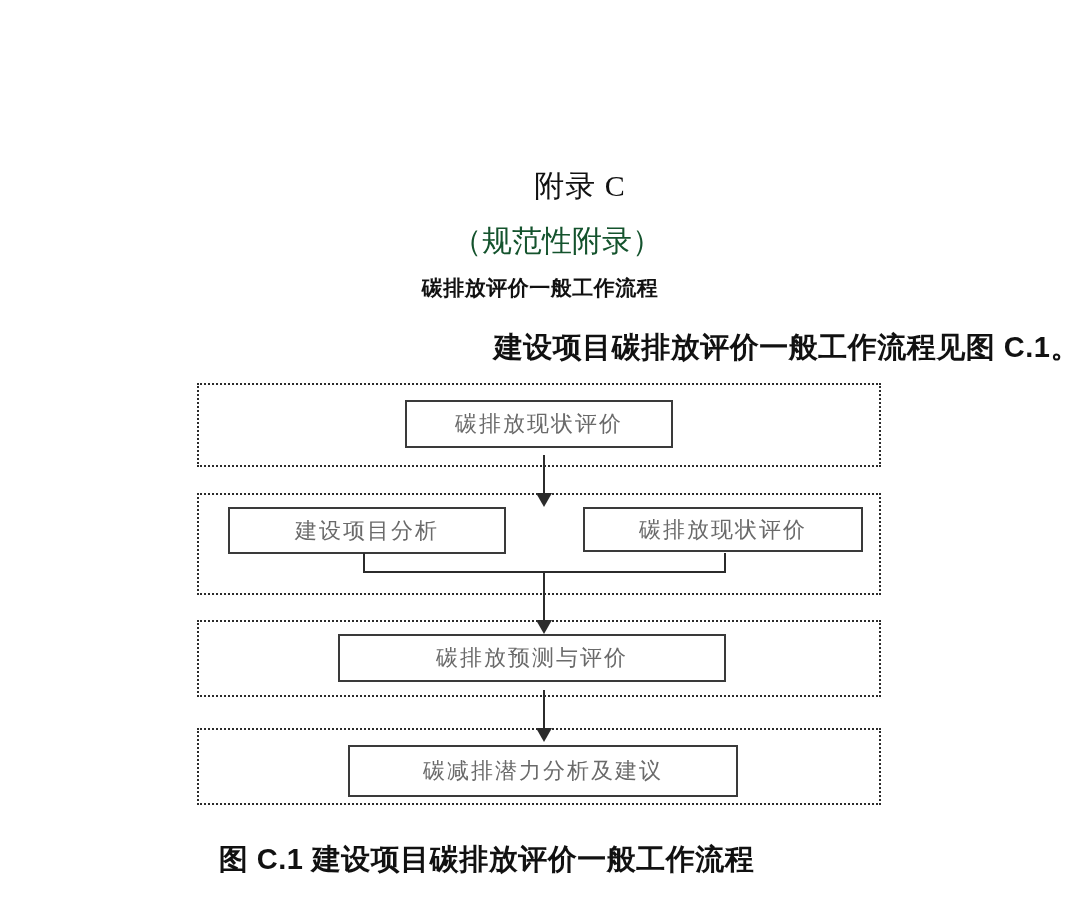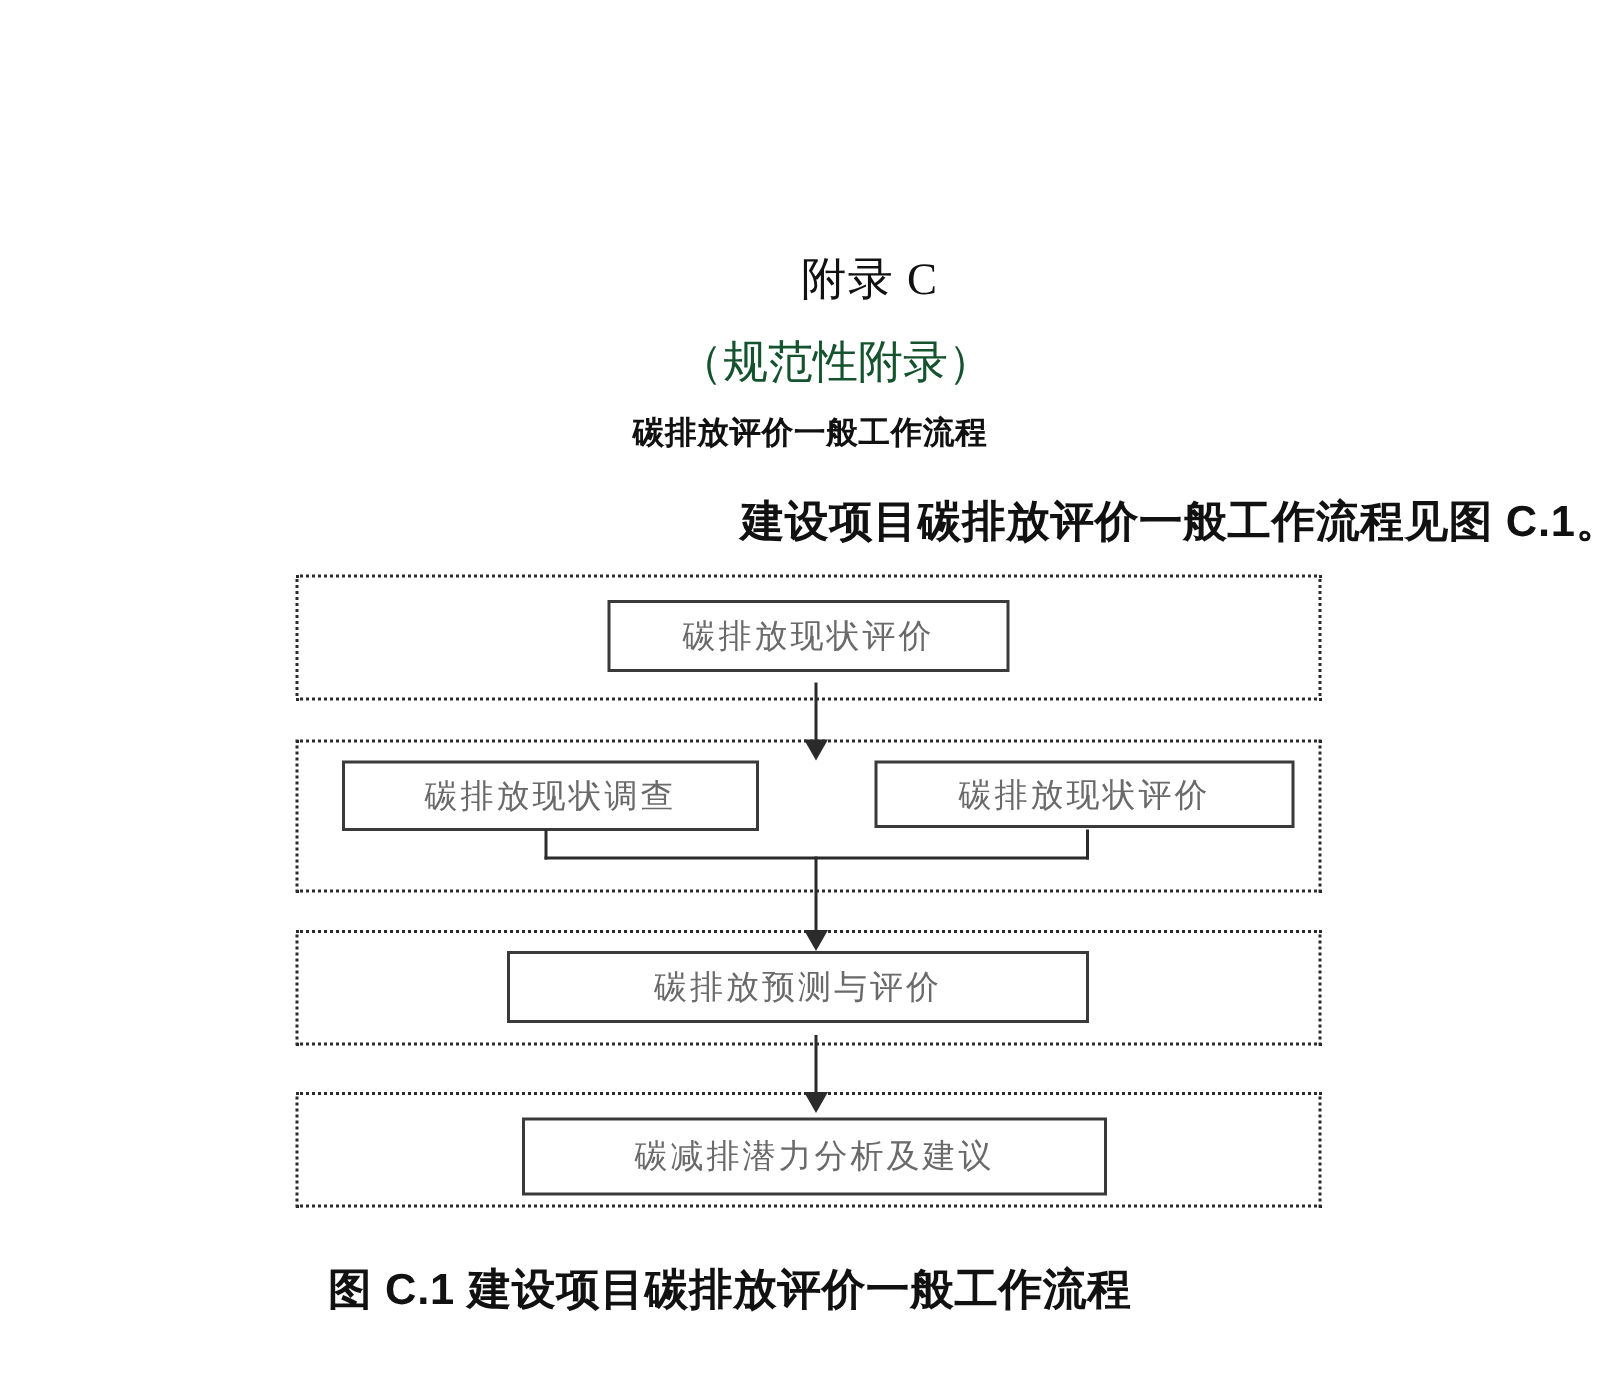--- a/index.html
+++ b/index.html
@@ -170,21 +170,21 @@
 
   <div id="flowchart">
 
     <div class="stage-group" id="stage-group-1"></div>
     <div class="node" id="node-project-analysis">碳排放现状评价</div>
 
     <div class="vline" id="arrow-1-line"></div>
     <div class="arrowhead" id="arrow-1-head"></div>
 
     <div class="stage-group" id="stage-group-2"></div>
-    <div class="node" id="node-status-survey">碳排放现状调查</div>
+    <div class="node" id="node-status-survey">建设项目分析</div>
     <div class="node" id="node-status-evaluation">碳排放现状评价</div>
 
     <div class="vline" id="merge-left-drop"></div>
     <div class="vline" id="merge-right-drop"></div>
     <div class="hline" id="merge-bar"></div>
 
     <div class="vline" id="arrow-2-line"></div>
     <div class="arrowhead" id="arrow-2-head"></div>
 
     <div class="stage-group" id="stage-group-3"></div>

